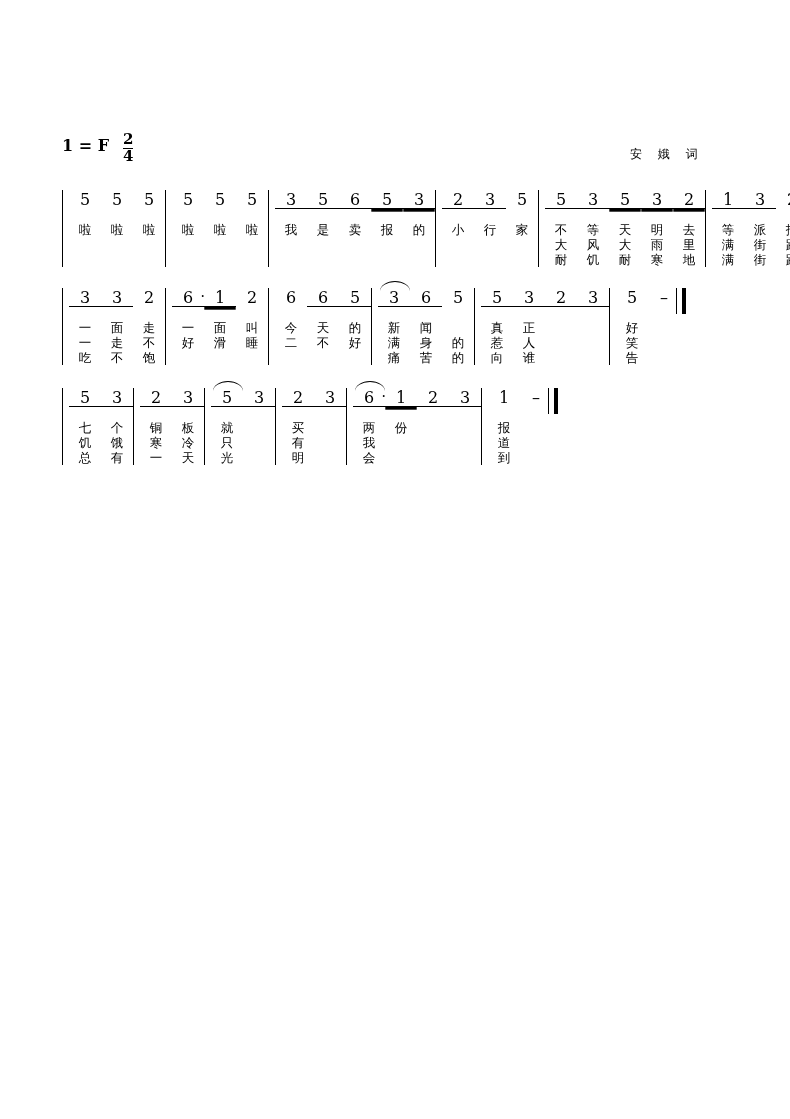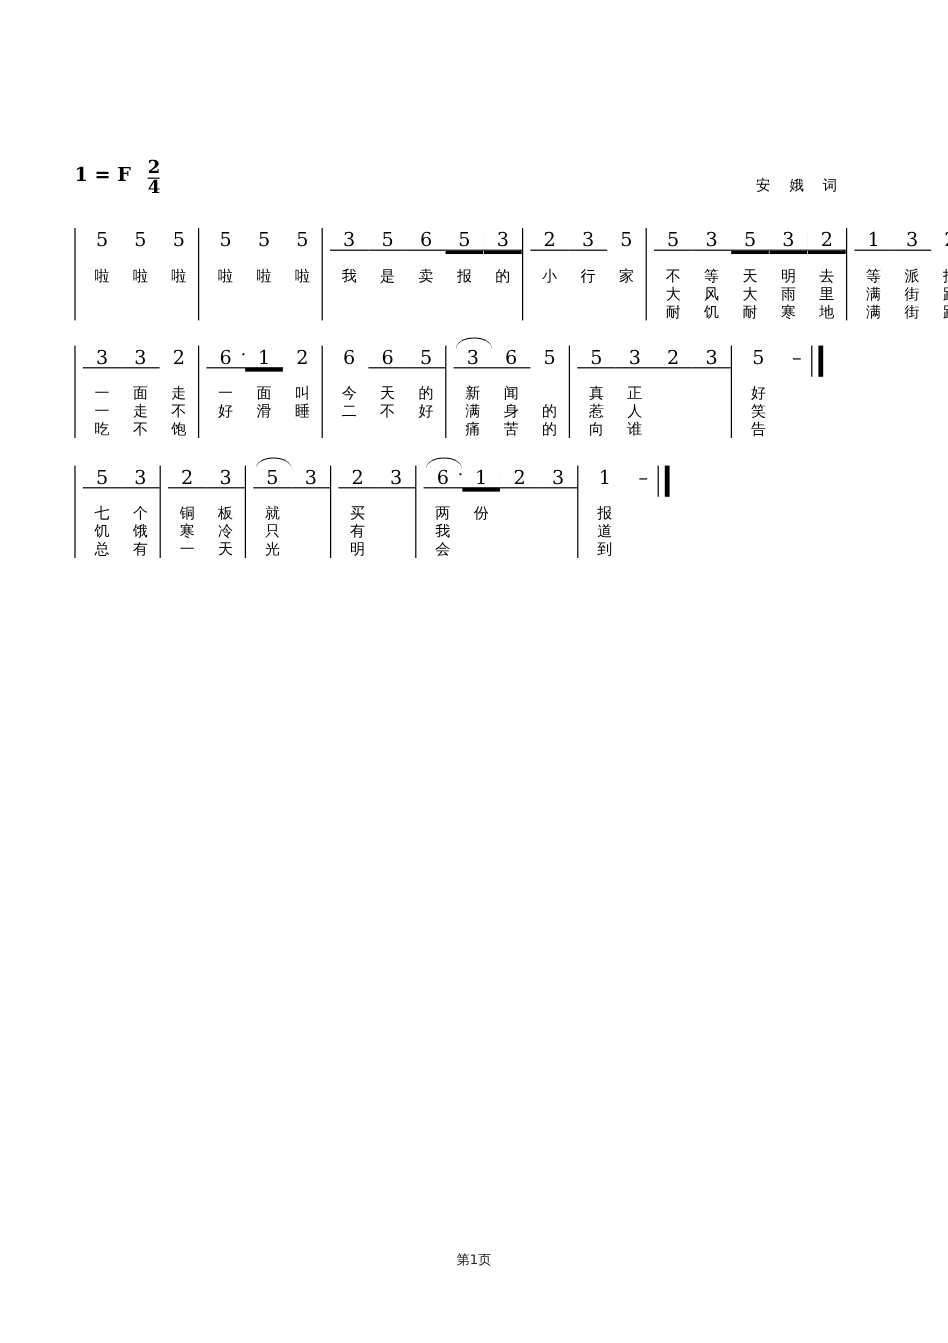--- a/index.html
+++ b/index.html
@@ -744,14 +744,13 @@
             </div>
             <div class="lyric-row">
               <span class="ly" style="width: 32px;">到</span>
               <span class="ly" style="width: 32px;"></span>
             </div>
           </div>
         </div>
       </div>
   </div>
 
-  <div class="footer">第1页</div>
 </div>
 
 </body></html>

